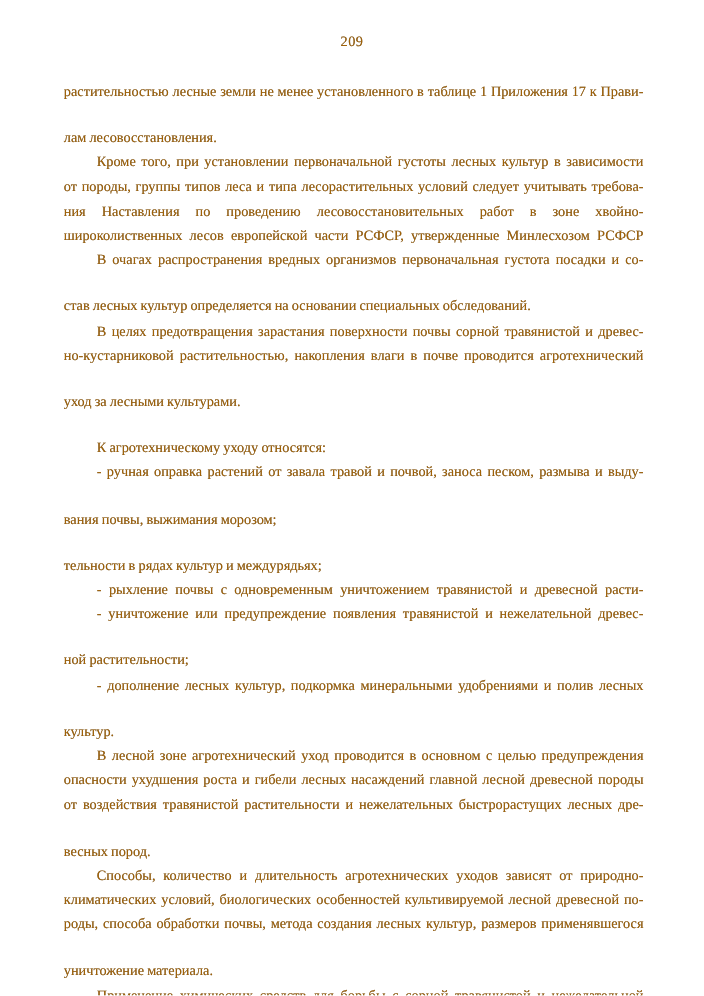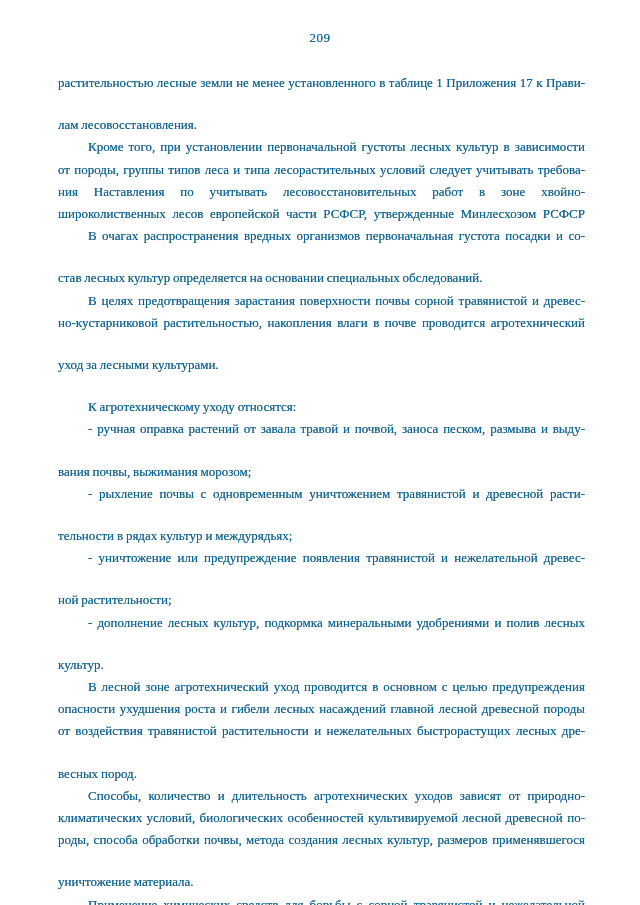--- a/index.html
+++ b/index.html
@@ -8,21 +8,21 @@
     background: #ffffff;
   }
   .page {
     position: relative;
     width: 640px;
     height: 905px;
     background: #ffffff;
     overflow: hidden;
     font-family: "Liberation Serif", "DejaVu Serif", serif;
     font-size: 13px;
-    color: #0369a1;
+    color: #a16207;
   }
   .page-number {
     position: absolute;
     top: 30px;
     left: 0;
     right: 0;
     text-align: center;
     letter-spacing: 0.5px;
     text-shadow: 0 0 0.5px rgba(40,40,40,0.6);
   }
@@ -57,42 +57,42 @@
 <div class="page">
   <div class="page-number">209</div>
   <div class="doc-body">
       <div class="para">
         <div class="line">растительностью лесные земли не менее установленного в таблице 1 Приложения 17 к Прави-</div>
         <div class="line last">лам лесовосстановления.</div>
       </div>
       <div class="para">
         <div class="line indent">Кроме того, при установлении первоначальной густоты лесных культур в зависимости</div>
         <div class="line">от породы, группы типов леса и типа лесорастительных условий следует учитывать требова-</div>
-        <div class="line">ния Наставления по учитывать лесовосстановительных работ в зоне хвойно-</div>
+        <div class="line">ния Наставления по проведению лесовосстановительных работ в зоне хвойно-</div>
         <div class="line">широколиственных лесов европейской части РСФСР, утвержденные Минлесхозом РСФСР</div>
       </div>
       <div class="para">
         <div class="line indent">В очагах распространения вредных организмов первоначальная густота посадки и со-</div>
         <div class="line last">став лесных культур определяется на основании специальных обследований.</div>
       </div>
       <div class="para">
         <div class="line indent">В целях предотвращения зарастания поверхности почвы сорной травянистой и древес-</div>
         <div class="line">но-кустарниковой растительностью, накопления влаги в почве проводится агротехнический</div>
         <div class="line last">уход за лесными культурами.</div>
       </div>
       <div class="para">
         <div class="line last indent">К агротехническому уходу относятся:</div>
       </div>
       <div class="para">
         <div class="line indent">- ручная оправка растений от завала травой и почвой, заноса песком, размыва и выду-</div>
         <div class="line last">вания почвы, выжимания морозом;</div>
       </div>
       <div class="para">
+        <div class="line last">тельности в рядах культур и междурядьях;</div>
         <div class="line indent">- рыхление почвы с одновременным уничтожением травянистой и древесной расти-</div>
-        <div class="line last">тельности в рядах культур и междурядьях;</div>
       </div>
       <div class="para">
         <div class="line indent">- уничтожение или предупреждение появления травянистой и нежелательной древес-</div>
         <div class="line last">ной растительности;</div>
       </div>
       <div class="para">
         <div class="line indent">- дополнение лесных культур, подкормка минеральными удобрениями и полив лесных</div>
         <div class="line last">культур.</div>
       </div>
       <div class="para">

